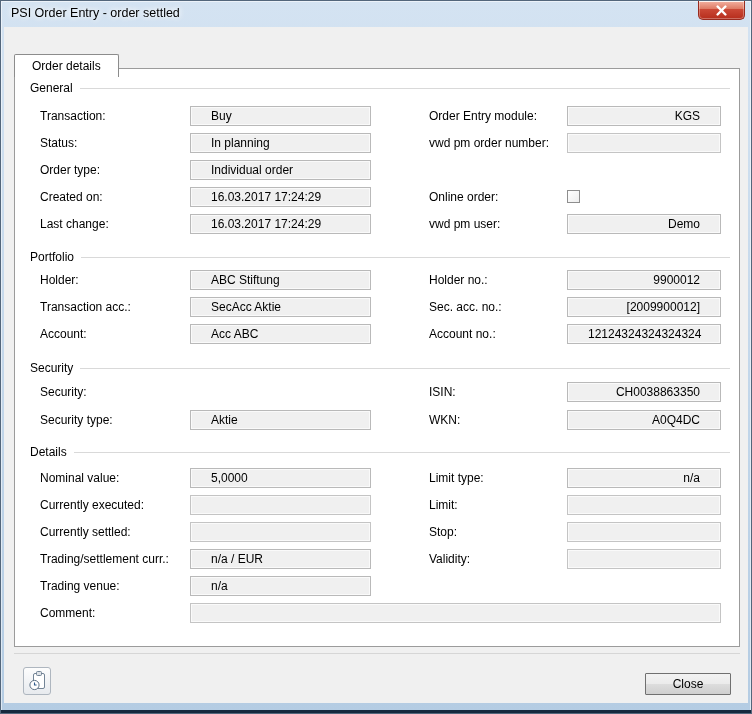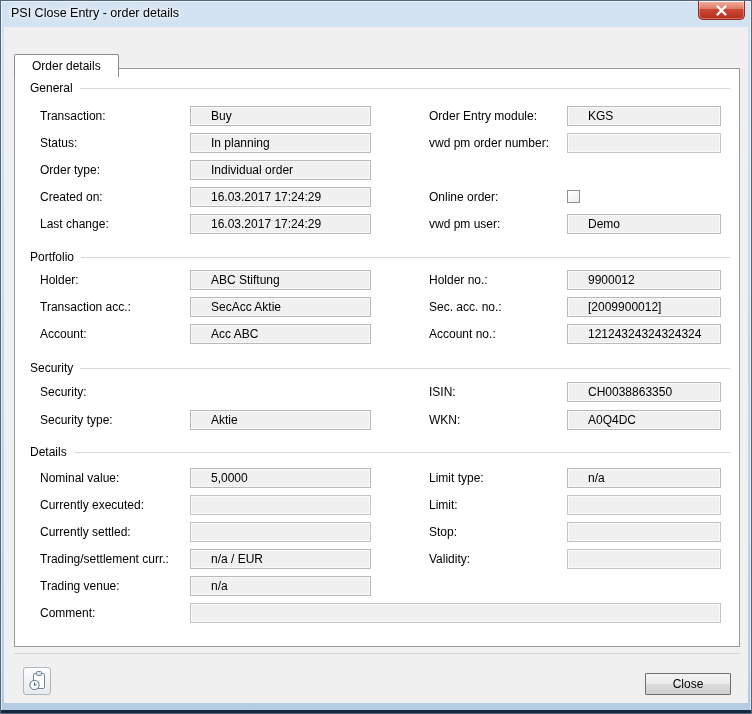--- a/index.html
+++ b/index.html
@@ -60,21 +60,21 @@
   }
   .lbl.r { left:414px; }
 
   .field {
     position:absolute; left:175px; width:181px; height:20px;
     background:#f0f0f0; border:1px solid #b9b9b9;
     box-shadow: inset 0 0 0 1px #fafafa;
     font-size:12px; line-height:18px; padding:0 20px; color:#000;
     white-space:nowrap; overflow:hidden;
   }
-  .field.r { left:552px; width:154px; }
+  .field.r { left:552px; width:154px;text-align:right; }
   .field.wide { left:175px; width:531px; }
   .field.empty { border-color:#c4c4c4; }
 
   .checkbox {
     position:absolute; left:552px; width:13px; height:13px;
     border:1px solid #8e8e8e;
     background:linear-gradient(135deg,#ffffff,#eeeeee);
   }
 
   .separator { position:absolute; left:10px; width:726px; top:626px; height:1px; background:#d6d6d6; }
@@ -92,21 +92,21 @@
     background:linear-gradient(#f2f2f2 0%, #ebebeb 50%, #dddddd 50%, #cfcfcf 100%);
     font-family:"Liberation Sans", sans-serif; font-size:12px; color:#000; cursor:pointer;
   }
 </style>
 </head>
 <body>
 
 <div class="window">
 
   <div class="titlebar">
-    <span class="title">PSI Close Entry - order details</span>
+    <span class="title">PSI Order Entry - order settled</span>
     <div class="close-btn">
       <svg width="13" height="11" viewBox="0 0 13 11">
         <path d="M2.6 1.5 L10.4 9.5 M10.4 1.5 L2.6 9.5" stroke="#ffffff" stroke-width="2.4" stroke-linecap="round" fill="none"></path>
       </svg>
     </div>
   </div>
 
   <div class="client">
 
     <div class="tab">Order details</div>

